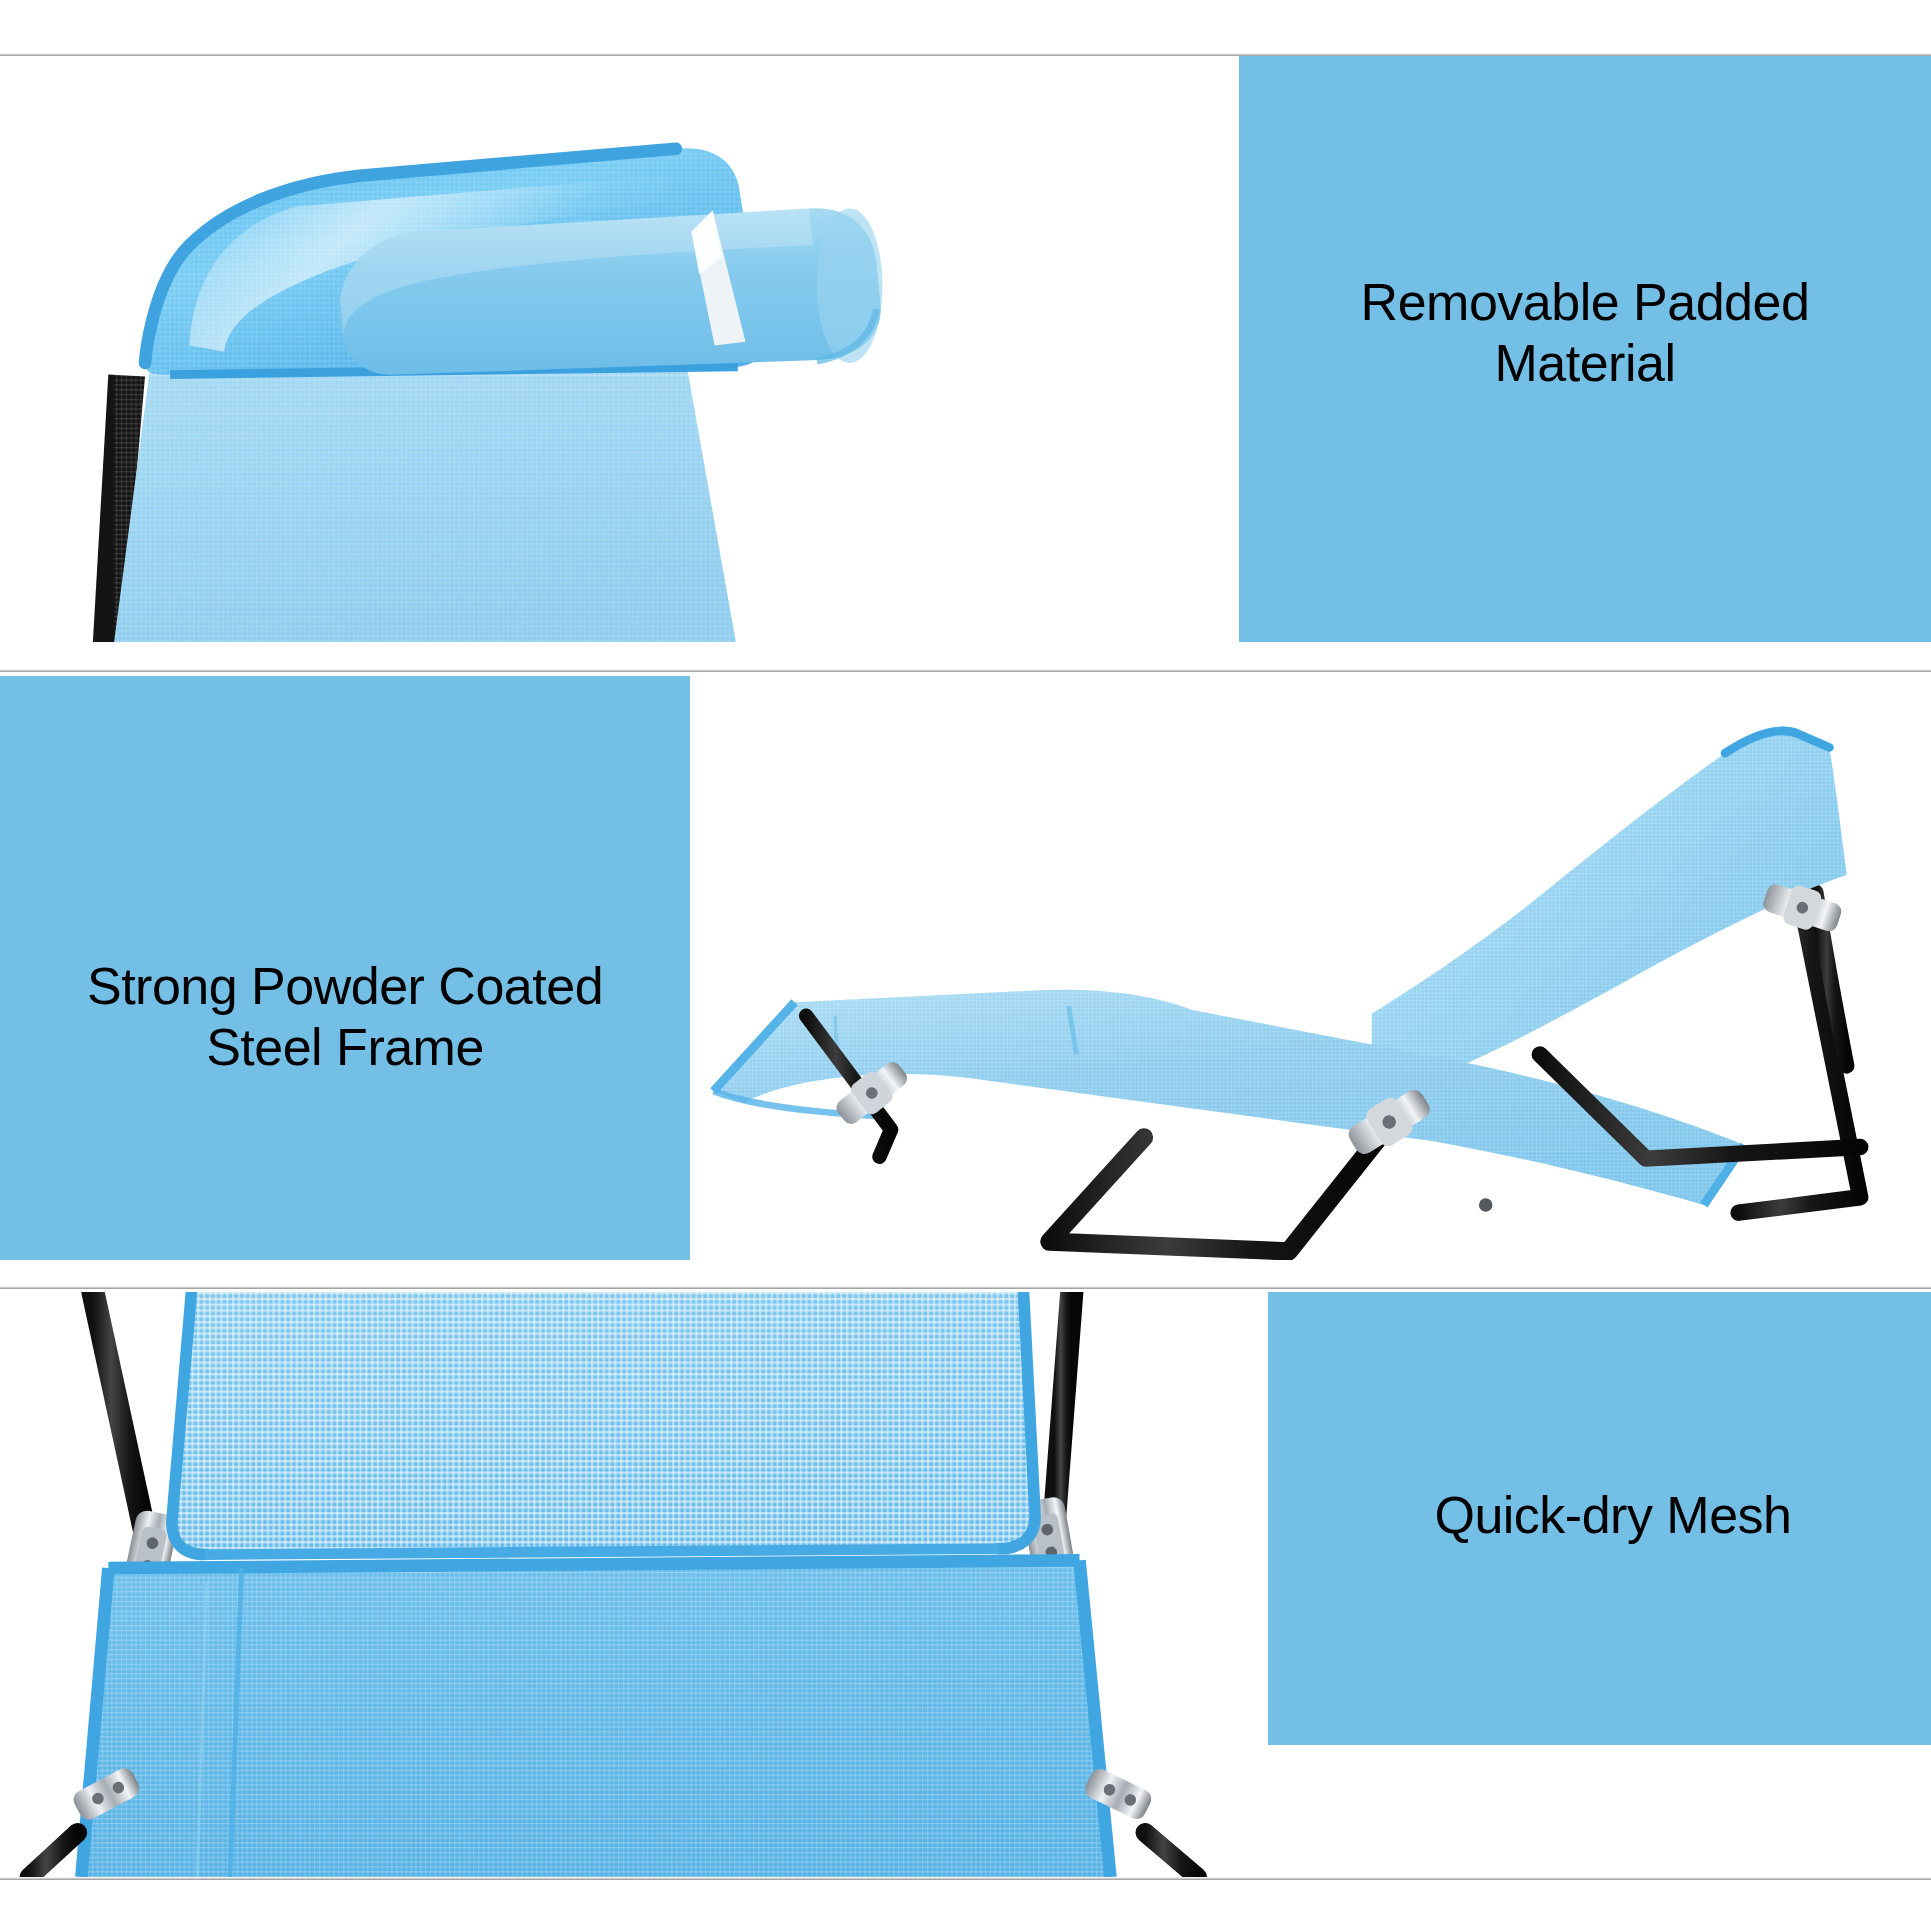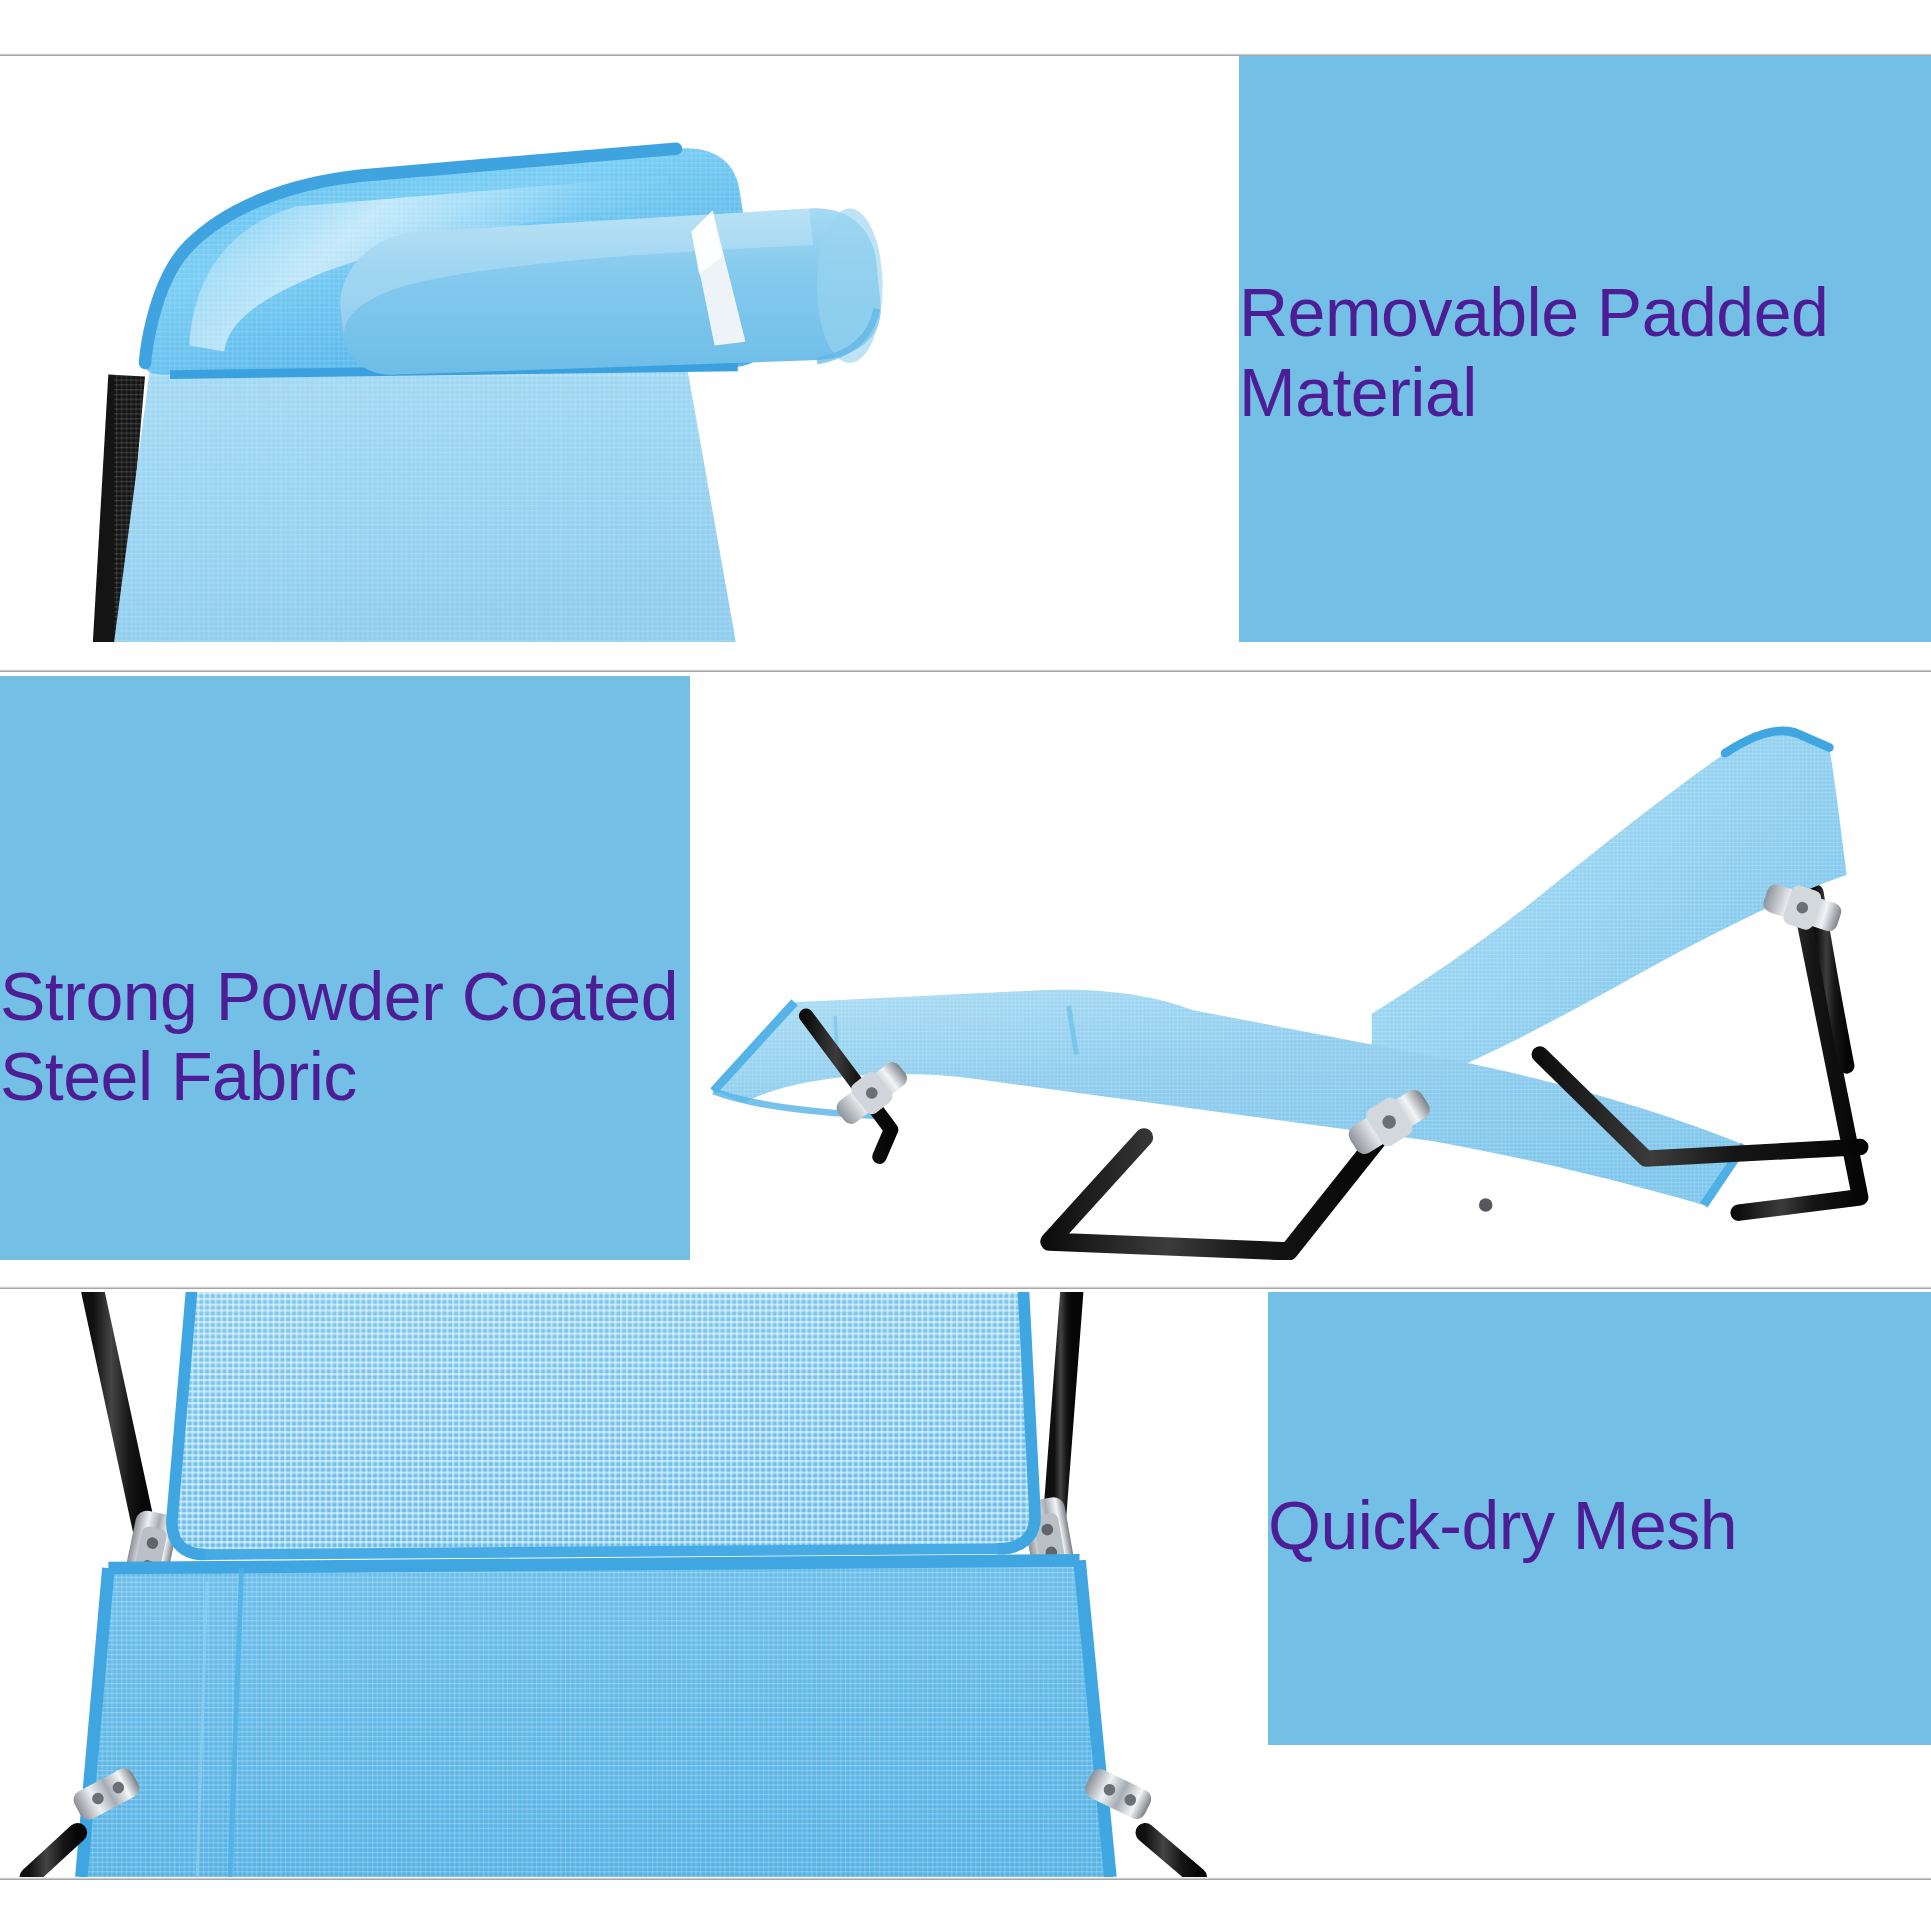--- a/index.html
+++ b/index.html
@@ -15,22 +15,23 @@
   .rule{position:absolute;left:0;width:1931px;height:2.9px;
         background:linear-gradient(to bottom,#ffffff 0%,#d8d8d8 45%,#9a9a9a 75%,#bdbdbd 100%);}
 
   
   .panel{position:absolute;overflow:hidden;}
   .blue{background:#74bfe5;}
   .white{background:#ffffff;}
 
   .caption{
     position:absolute;left:0;width:100%;
-    color:#4c1d95;
-    font-size:68px;
+    text-align:center;
+    color:#000000;
+    font-size:52px;
     line-height:1.18;
     letter-spacing:-0.5px;
     font-weight:400;
   }
 
   
   .photo{position:absolute;inset:0;}
   .photo svg{display:block;width:100%;height:100%;}
 </style>
 </head>
@@ -111,21 +112,21 @@
   <div class="panel blue" style="left:1239px;top:56px;width:692px;height:586px;">
     <div class="caption" style="top:216px;">
       <div>Removable Padded</div>
       <div>Material</div>
     </div>
   </div>
 
   <div class="panel blue" style="left:0;top:676px;width:690px;height:584px;">
     <div class="caption" style="top:232px;margin-top:48px;">
       <div>Strong Powder Coated</div>
-      <div>Steel Fabric</div>
+      <div>Steel Frame</div>
     </div>
   </div>
 
   <div class="panel white" style="left:690px;top:676px;width:1241px;height:584px;">
     <div class="photo">
       <svg viewBox="0 0 1285 605" preserveAspectRatio="xMidYMid meet" aria-hidden="true">
         <defs>
           <linearGradient id="g-seat2" x1="0.1" y1="0" x2="0.6" y2="1">
             <stop offset="0" stop-color="#a9dcf4"></stop>
             <stop offset="0.4" stop-color="#8fcdee"></stop>

